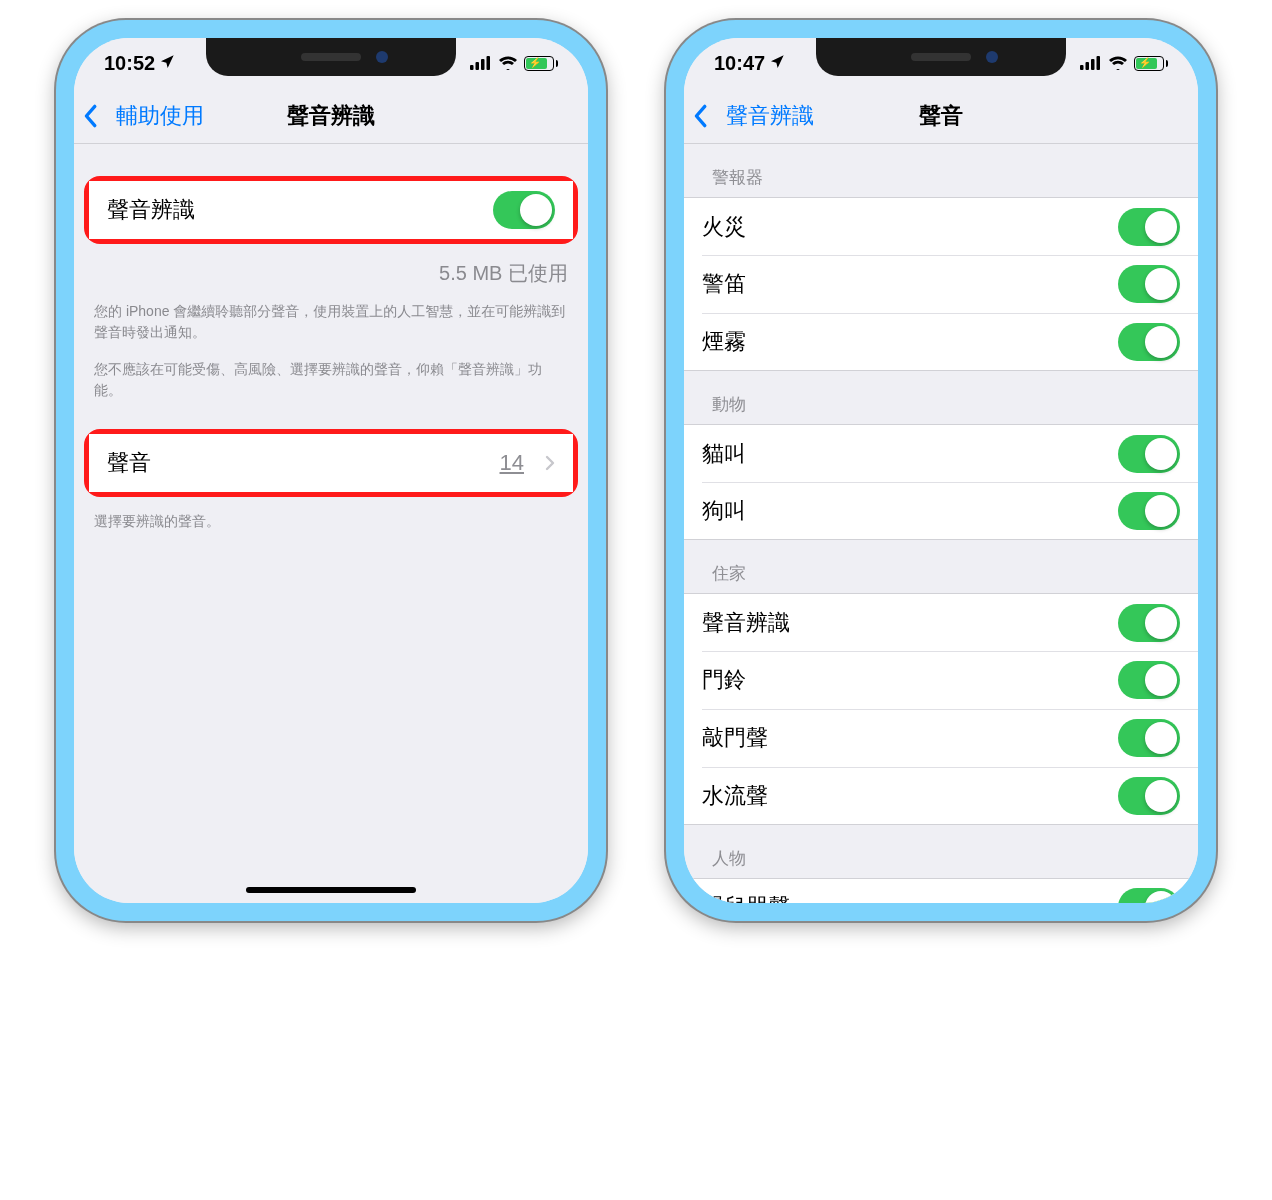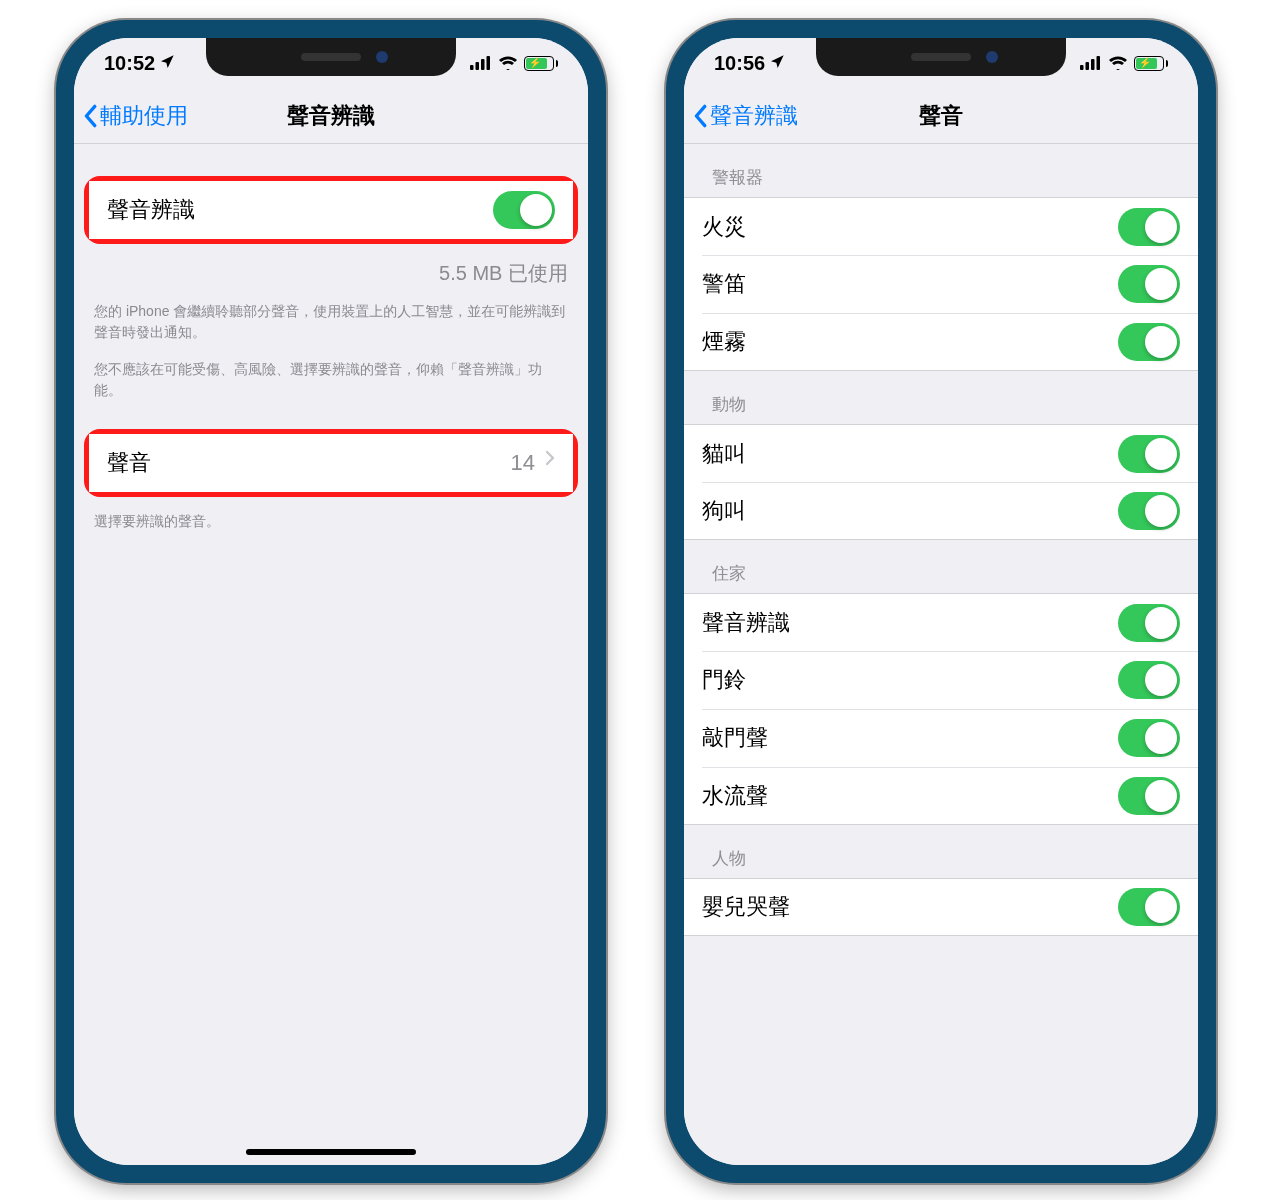--- a/index.html
+++ b/index.html
@@ -9,22 +9,22 @@
     width: 1272px;
     height: 1200px;
     display: flex;
     justify-content: center;
     align-items: flex-start;
     gap: 60px;
     padding: 20px 30px;
   }
   .phone {
     width: 550px;
-    height: 1163px;
-    background: #0c4a6e;
+    height: 901px;
+    background: #7dd3fc;
     border-radius: 70px;
     padding: 18px;
     box-shadow: 0 0 0 2px #888, 0 6px 20px rgba(0,0,0,.3);
     position: relative;
   }
   .phone-inner {
     width: 100%;
     height: 100%;
     border-radius: 55px;
     background: #efeff4;
@@ -79,21 +79,21 @@
   }
   .nav-back {
     position: absolute;
     left: 8px;
     top: 0;
     bottom: 0;
     display: flex;
     align-items: center;
     color: #007aff;
     font-size: 22px;
-    gap: 2px;
+    gap: 18px;
   }
   .content {
     height: calc(100% - 106px);
     overflow: hidden;
     background: #efeff4;
   }
   .group-header {
     padding: 22px 20px 8px 20px;
     color: #8e8e93;
     font-size: 17px;
@@ -137,21 +137,21 @@
   }
   .toggle::after{
     content:"";
     position:absolute; right:3px; top:3px; width:32px;height:32px;
     background:#fff;border-radius:50%;
     box-shadow:0 2px 4px rgba(0,0,0,.25);
   }
   .chevron, .back-chevron{
     display:inline-flex;align-items:center;
   }
-  .cell-value{color:#8e8e93;font-size:22px;display:flex;align-items:flex-start;gap:10px;}
+  .cell-value{color:#8e8e93;font-size:22px;display:flex;align-items:center;gap:21px;text-decoration:underline;}
   .highlight{
     border:5px solid #ff1a1a;
     border-radius:16px;
     margin:4px 10px;
   }
   .highlight .cell{border:none;}
   .home-indicator{
     position:absolute;bottom:10px;left:50%;transform:translateX(-50%);
     width:170px;height:6px;border-radius:4px;background:#000;z-index:20;
   }
@@ -262,21 +262,21 @@
 
 <div class="phone">
   <div class="phone-inner">
     <div class="notch">
       <div class="speaker"></div>
         <div class="cam"></div>
     </div>
 
     <div class="status-bar">
       <div class="status-left">
-        <span>10:56</span>
+        <span>10:47</span>
         <span class="loc-icon">
           <svg width="16" height="16" viewBox="0 0 24 24">
               <path d="M3 11 L22 2 L13 21 L11 13 Z" fill="#000"></path>
             </svg>
         </span>
       </div>
       <div class="status-right">
         <span>
           <svg width="22" height="14" viewBox="0 0 22 14">
               <rect x="0" y="9" width="3.5" height="5" rx="1" fill="#000"></rect>

